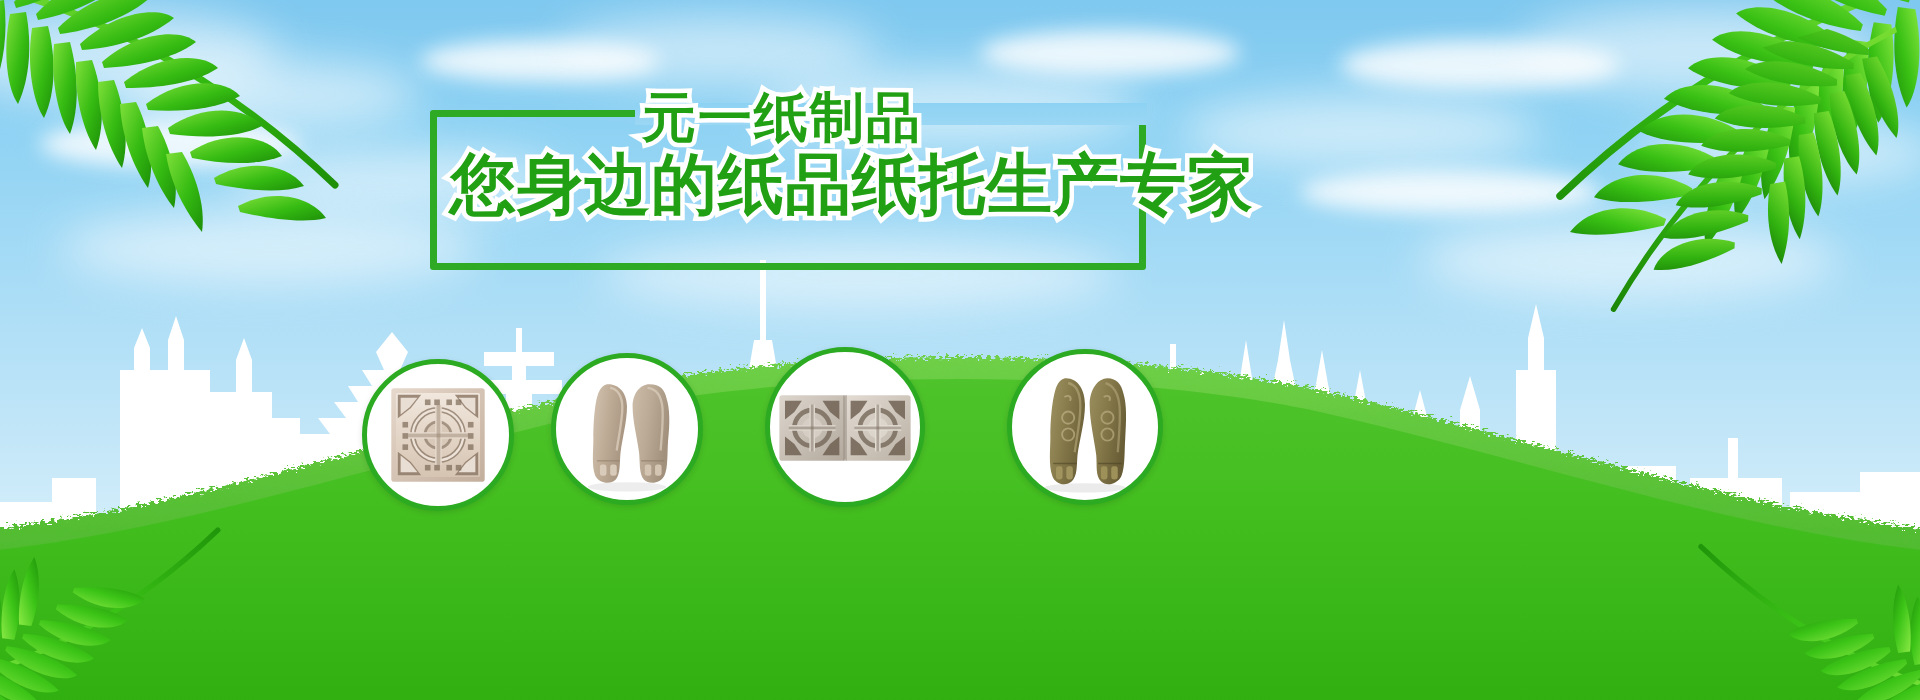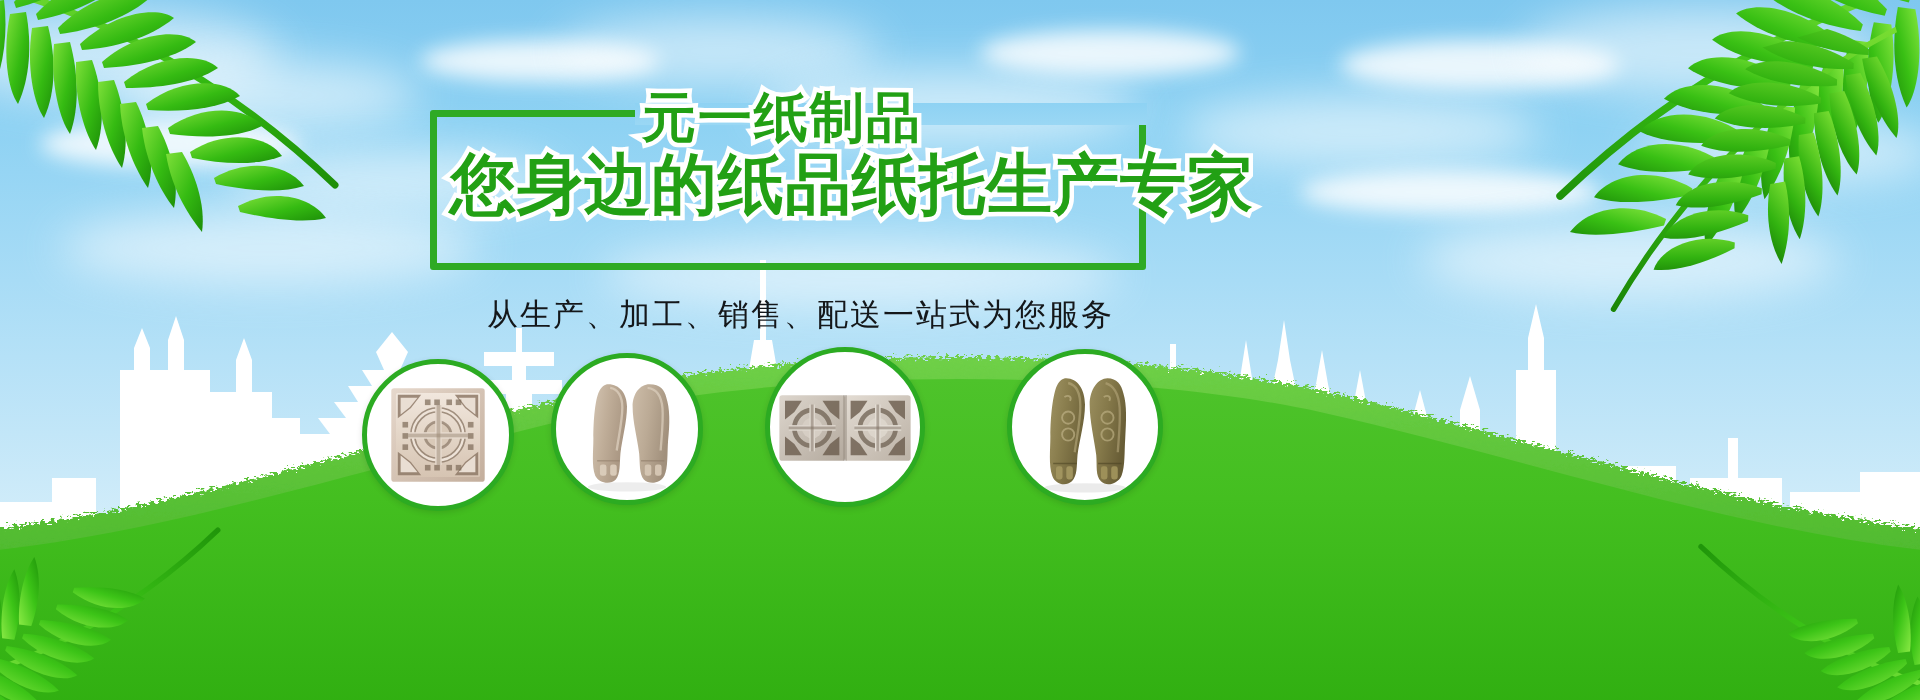--- a/index.html
+++ b/index.html
@@ -366,21 +366,20 @@
     </g>
   </svg>
 
   <div id="titleblock">
     <div id="frame"></div>
     <div id="frame-gap"></div>
     <div class="tline" id="title1">元一纸制品</div>
     <div class="tline" id="title2">您身边的纸品纸托生产专家</div>
   </div>
 
-  <div id="subtitle">从生产、加工、销售、配送一站式为您服务</div>
 
   <div class="pcircle" style="left:362px; top:359px; width:152px; height:152px;">
     <div class="inner">
       <svg viewBox="0 0 152 152" style="width:100%;height:100%;">
         <defs>
           <linearGradient id="t1a" x1="0" y1="0" x2="1" y2="1">
             <stop offset="0%" stop-color="#e6d8cc"></stop>
               <stop offset="100%" stop-color="#c3ae9c"></stop>
           </linearGradient>
           <linearGradient id="t1b" x1="0" y1="0" x2="0" y2="1">

